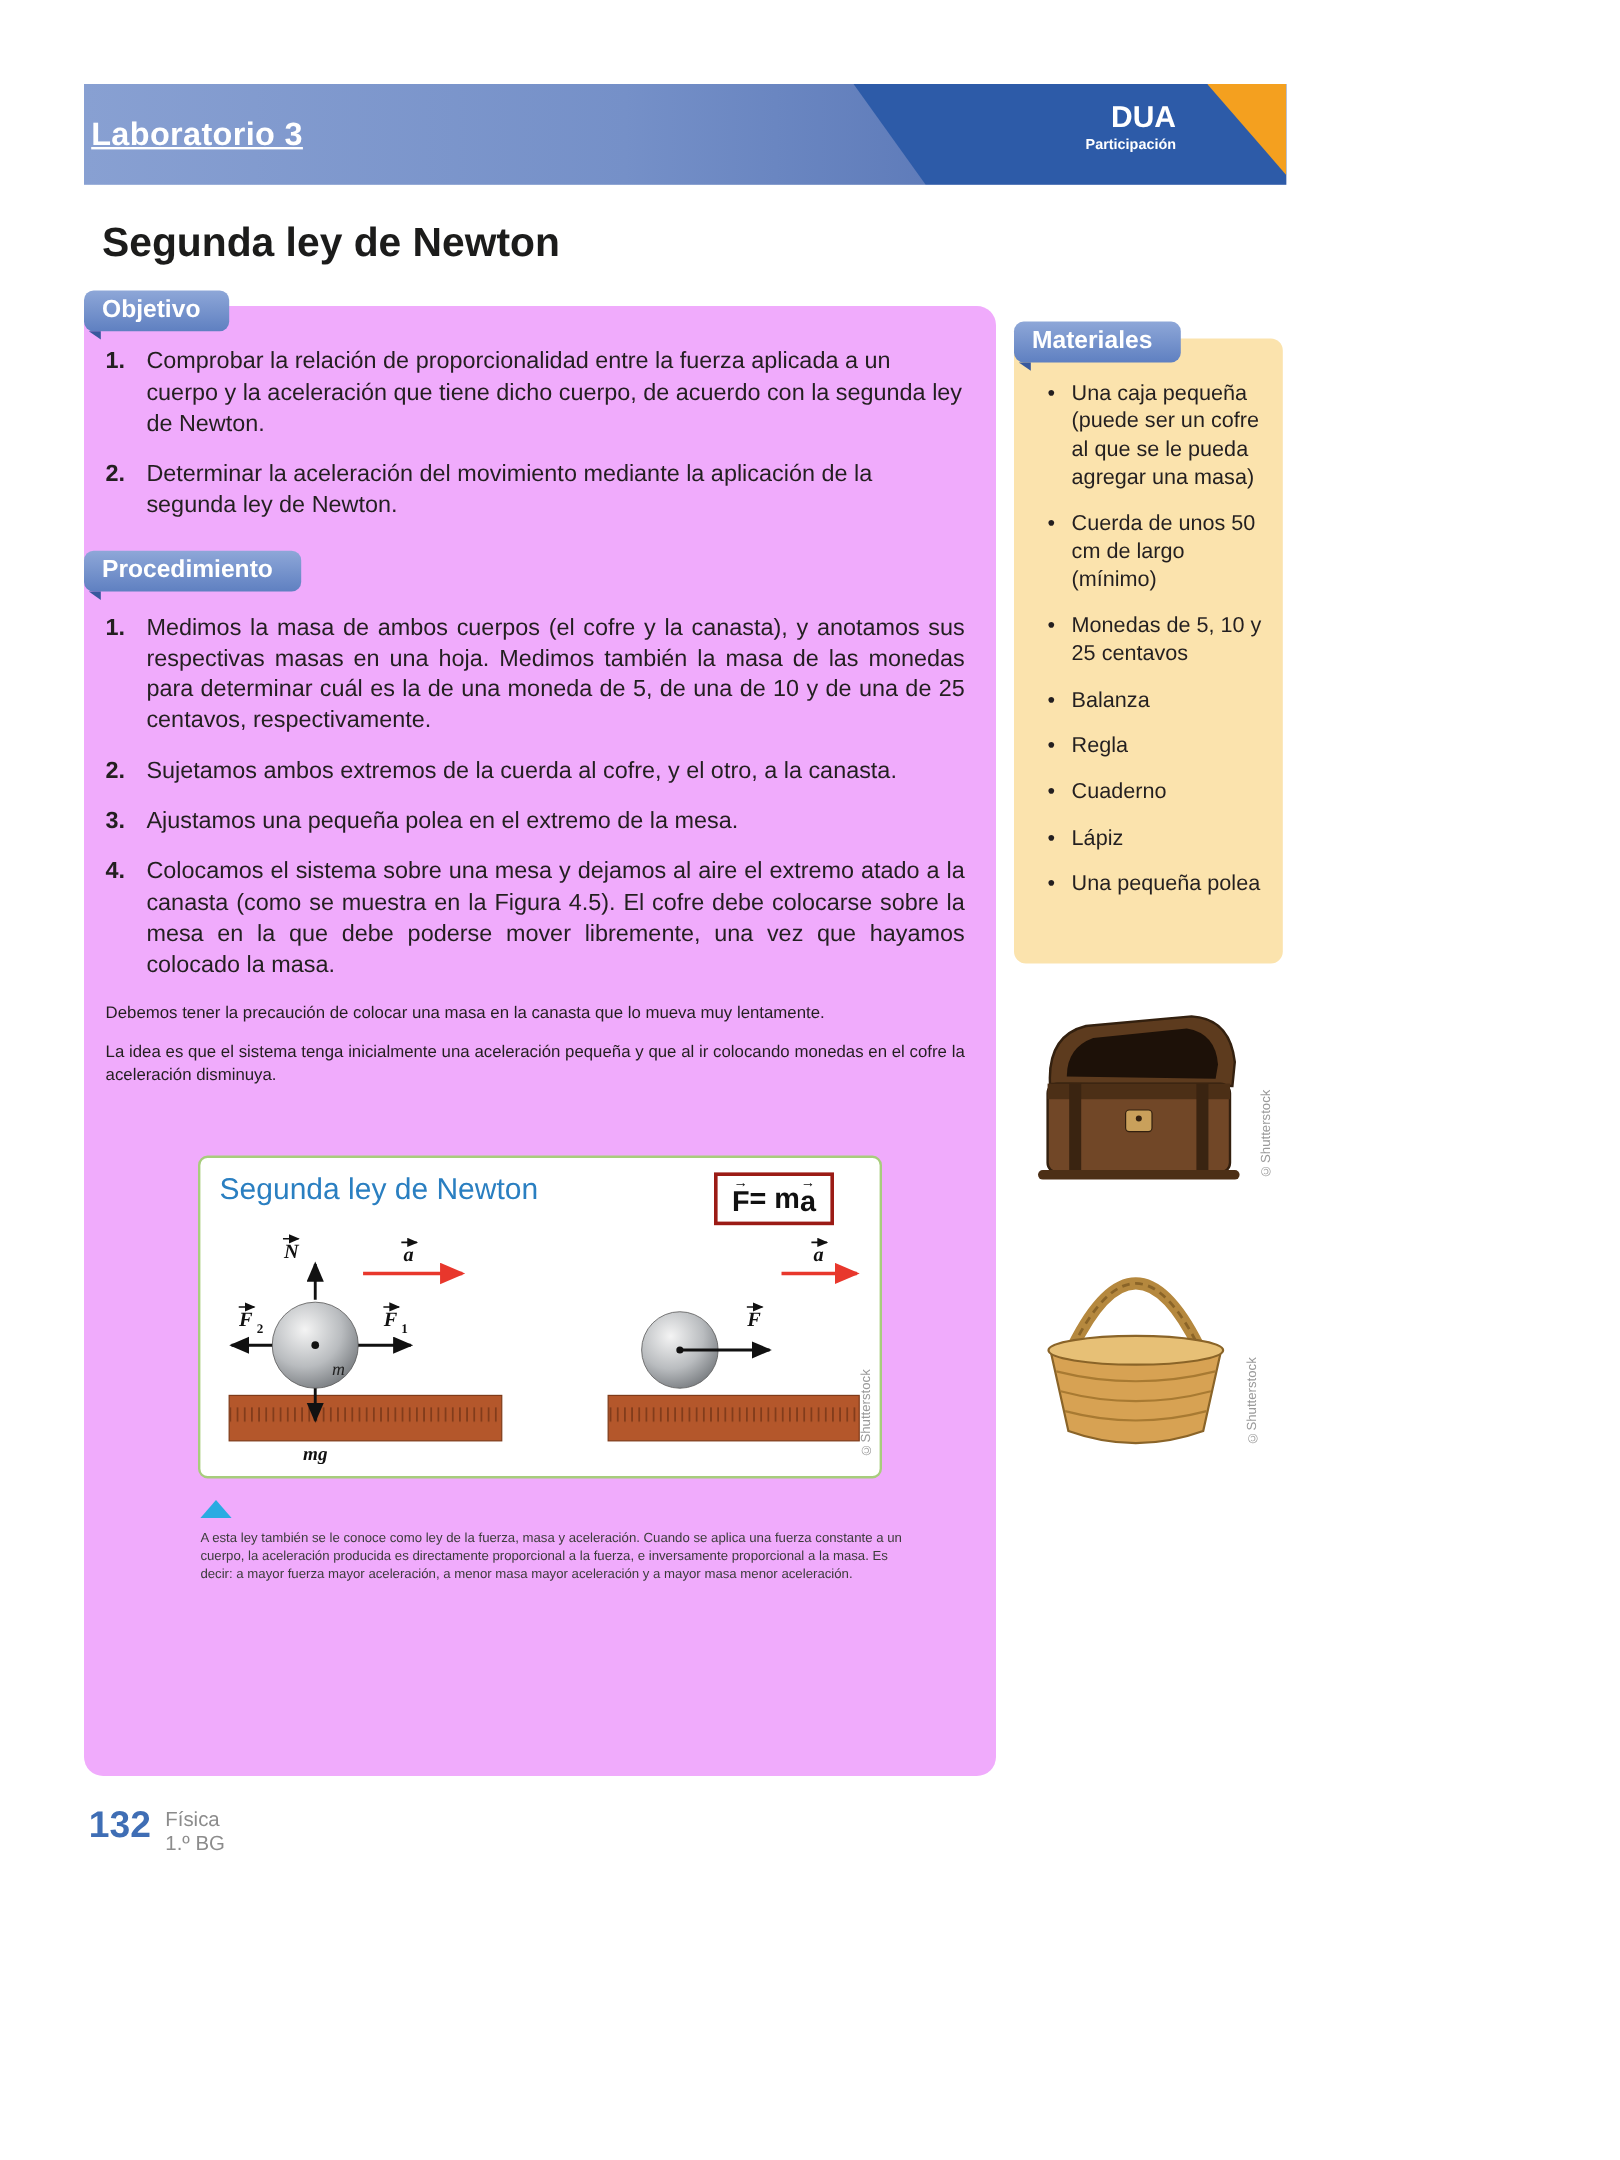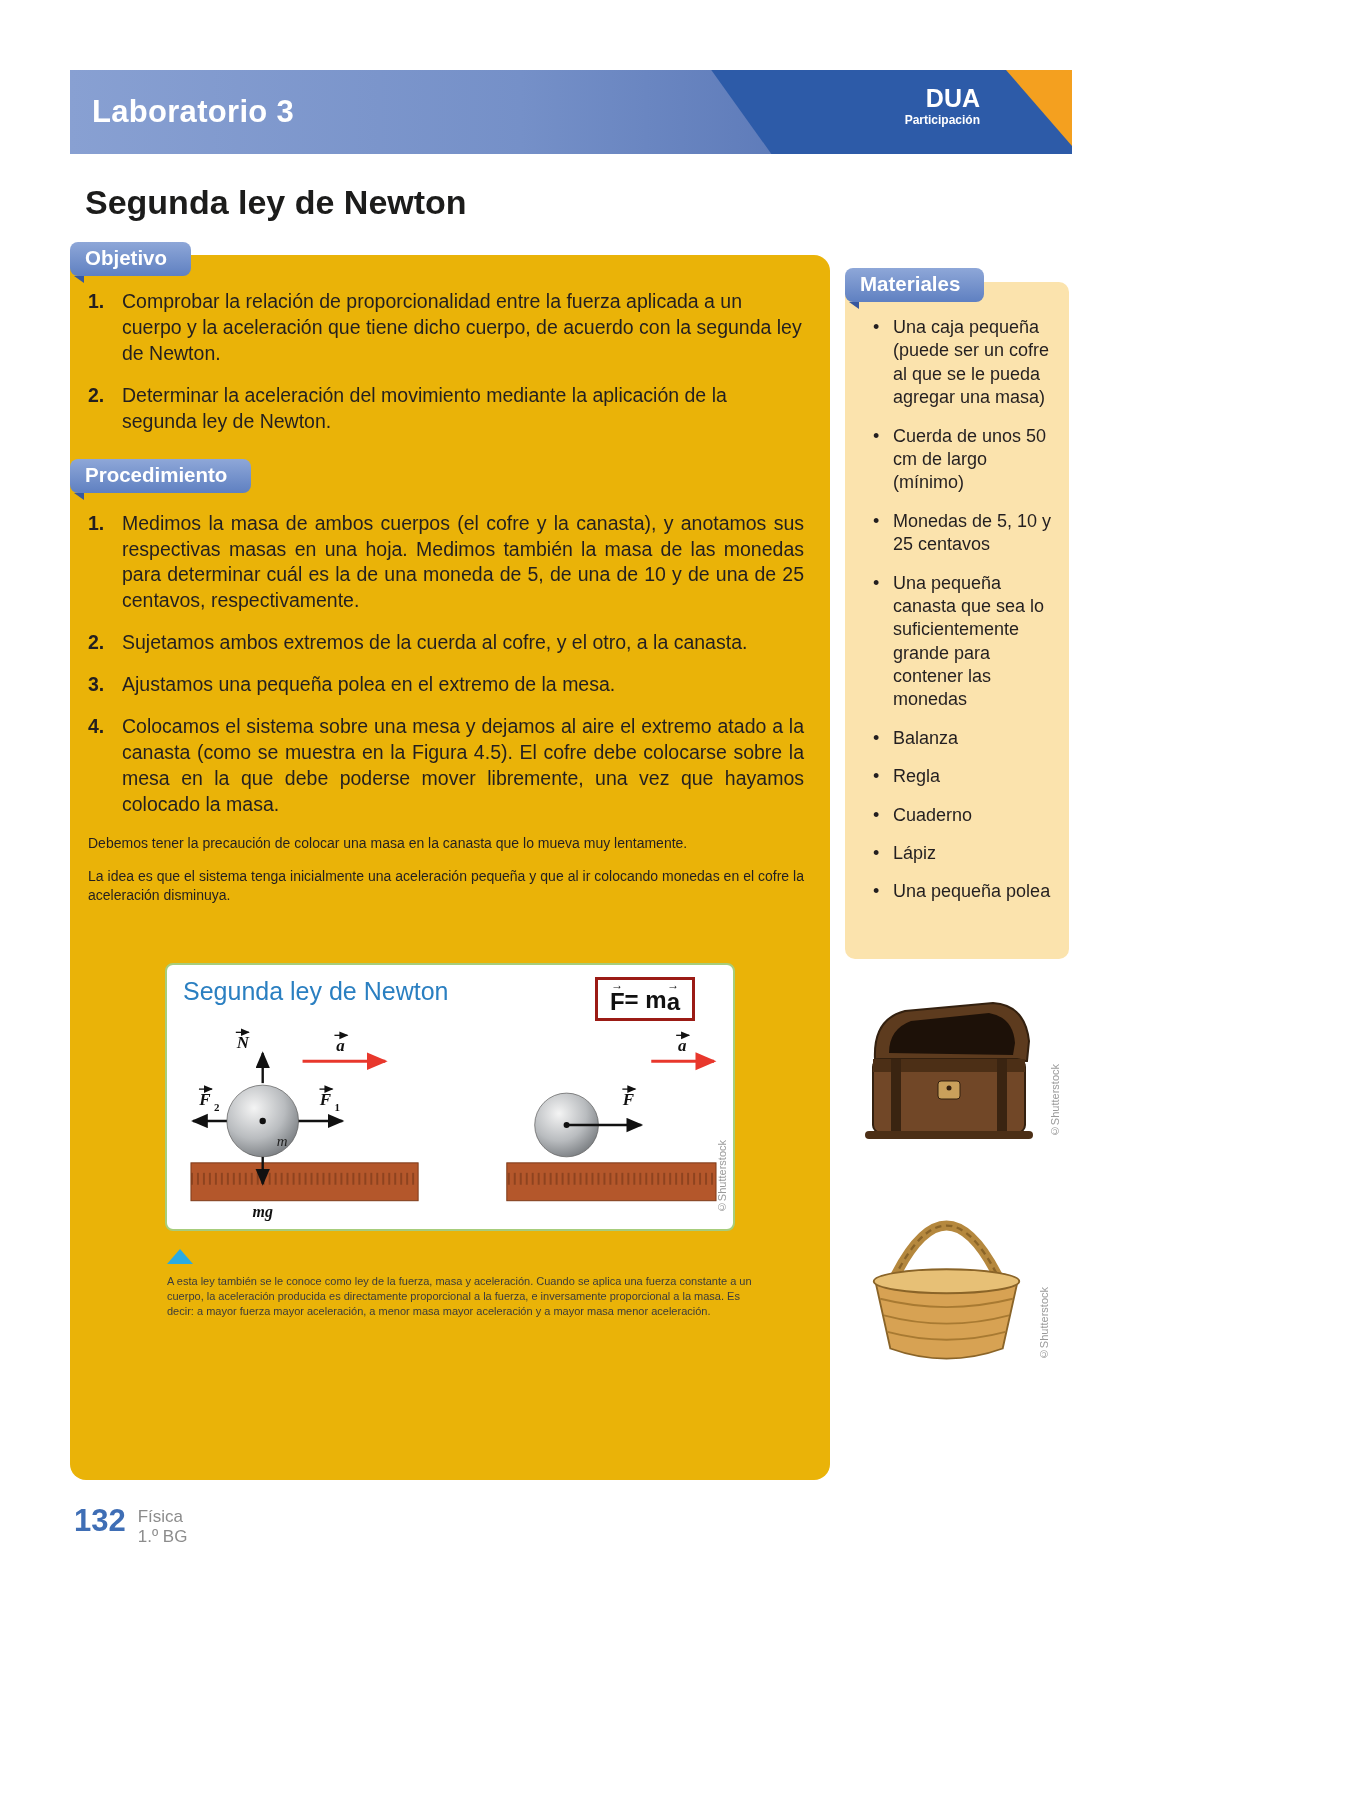--- a/index.html
+++ b/index.html
@@ -7,34 +7,34 @@
   body { font-family:"Liberation Sans", sans-serif; color:#231f20; }
   .page { position:relative; width:1350px; height:1800px; background:#fff; overflow:hidden; }
 
   
   .banner { position:absolute; left:70px; top:70px; width:1002px; height:84px;
             background:linear-gradient(90deg,#88a0d2 0%, #7590c8 45%, #5f7cba 70%); }
   .banner-dark { position:absolute; inset:0; background:#2d5ba8;
             clip-path:polygon(64% 0, 100% 0, 100% 100%, 70% 100%); }
   .banner-orange { position:absolute; top:0; right:0; width:66px; height:76px;
             background:#f4a01f; clip-path:polygon(0 0, 100% 0, 100% 100%); }
-  .banner-title { position:absolute; left:22px; top:50%; transform:translateY(-50%);
-            color:#fff; font-size:31px; font-weight:bold; letter-spacing:0.3px; }
+  .banner-title { position:absolute; left:6px; top:50%; transform:translateY(-50%);
+            color:#fff; font-size:27px; font-weight:bold; letter-spacing:0.3px;text-decoration:underline; }
   .banner-badge { position:absolute; right:92px; top:15px; text-align:right; color:#fff; }
   .badge-l1 { font-size:25px; font-weight:bold; line-height:1.1; }
   .badge-l2 { font-size:12px; font-weight:bold; }
 
   
   .page-title { position:absolute; left:85px; top:183px; font-size:34px; font-weight:bold; color:#1c1c1b; }
 
   
   .main-col { position:absolute; left:70px; top:255px; width:760px; }
   .side-col { position:absolute; left:845px; top:268px; width:224px; }
 
-  .content-box { background:#eab308; border-radius:16px; padding:0 26px 46px 18px; min-height:1225px; }
+  .content-box { background:#f0abfc; border-radius:16px; padding:0 26px 46px 18px; min-height:1225px; }
 
   .pill { background:linear-gradient(180deg,#8ea7d8 0%, #5f80c1 100%); color:#fff; font-weight:bold;
           font-size:20.5px; display:inline-block; padding:4px 24px 6px 15px; border-radius:8px; position:relative; }
   .pill::after { content:""; position:absolute; left:4px; bottom:-7px; width:0; height:0;
           border-style:solid; border-width:7px 0 0 10px; border-color:#38589d transparent transparent transparent; }
   .tab-top { position:relative; top:-13px; margin-left:-18px; }
   .tab-mid { position:relative; margin:8px 0 18px -18px; }
 
   .num-item { display:grid; grid-template-columns:34px 1fr; margin:0 0 16px 0;
               font-size:19.5px; line-height:1.33; }
@@ -231,23 +231,20 @@
       <div class="mat-item">
           <span>Una caja pequeña (puede ser un cofre al que se le pueda agregar una masa)</span>
         </div>
       <div class="mat-item">
           <span>Cuerda de unos 50 cm de largo (mínimo)</span>
         </div>
       <div class="mat-item">
           <span>Monedas de 5, 10 y 25 centavos</span>
         </div>
       <div class="mat-item">
-          <span>Una pequeña canasta que sea lo suficientemente grande para contener las monedas</span>
-        </div>
-      <div class="mat-item">
           <span>Balanza</span>
         </div>
       <div class="mat-item">
           <span>Regla</span>
         </div>
       <div class="mat-item">
           <span>Cuaderno</span>
         </div>
       <div class="mat-item">
           <span>Lápiz</span>

